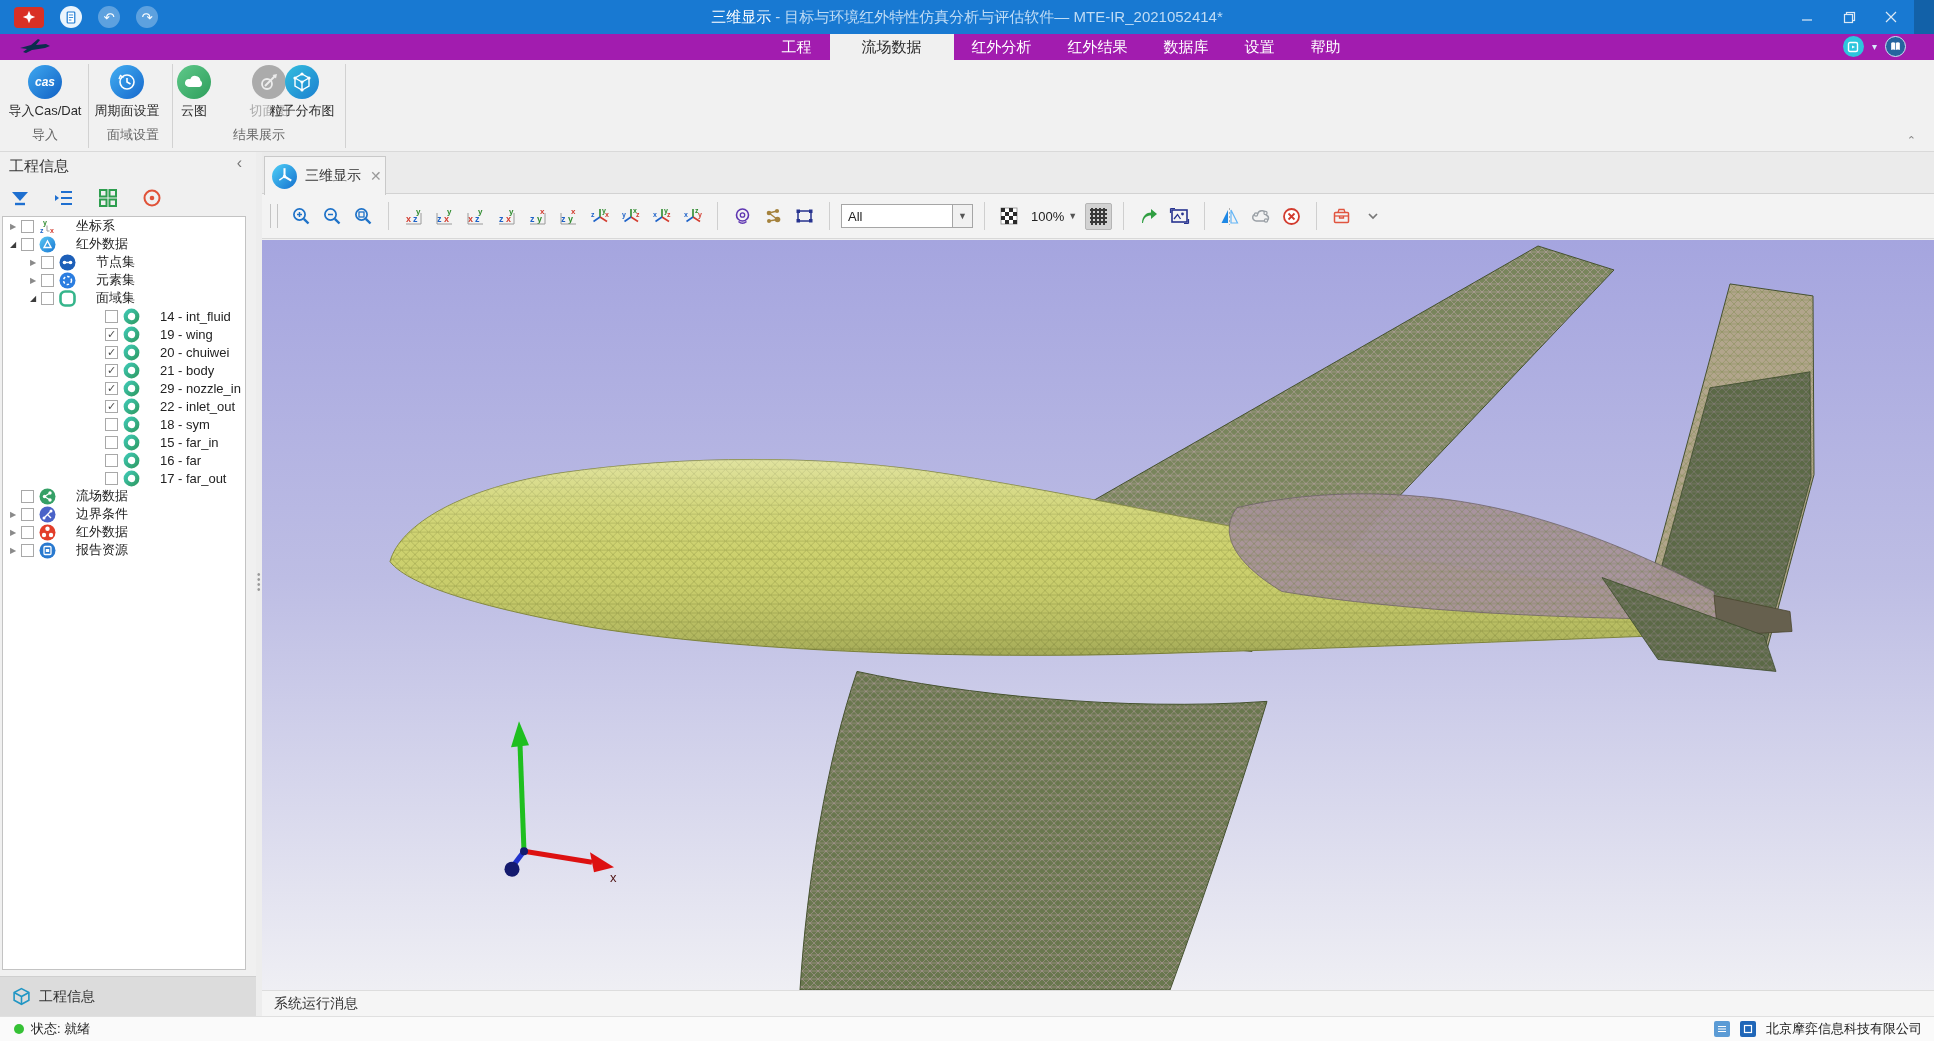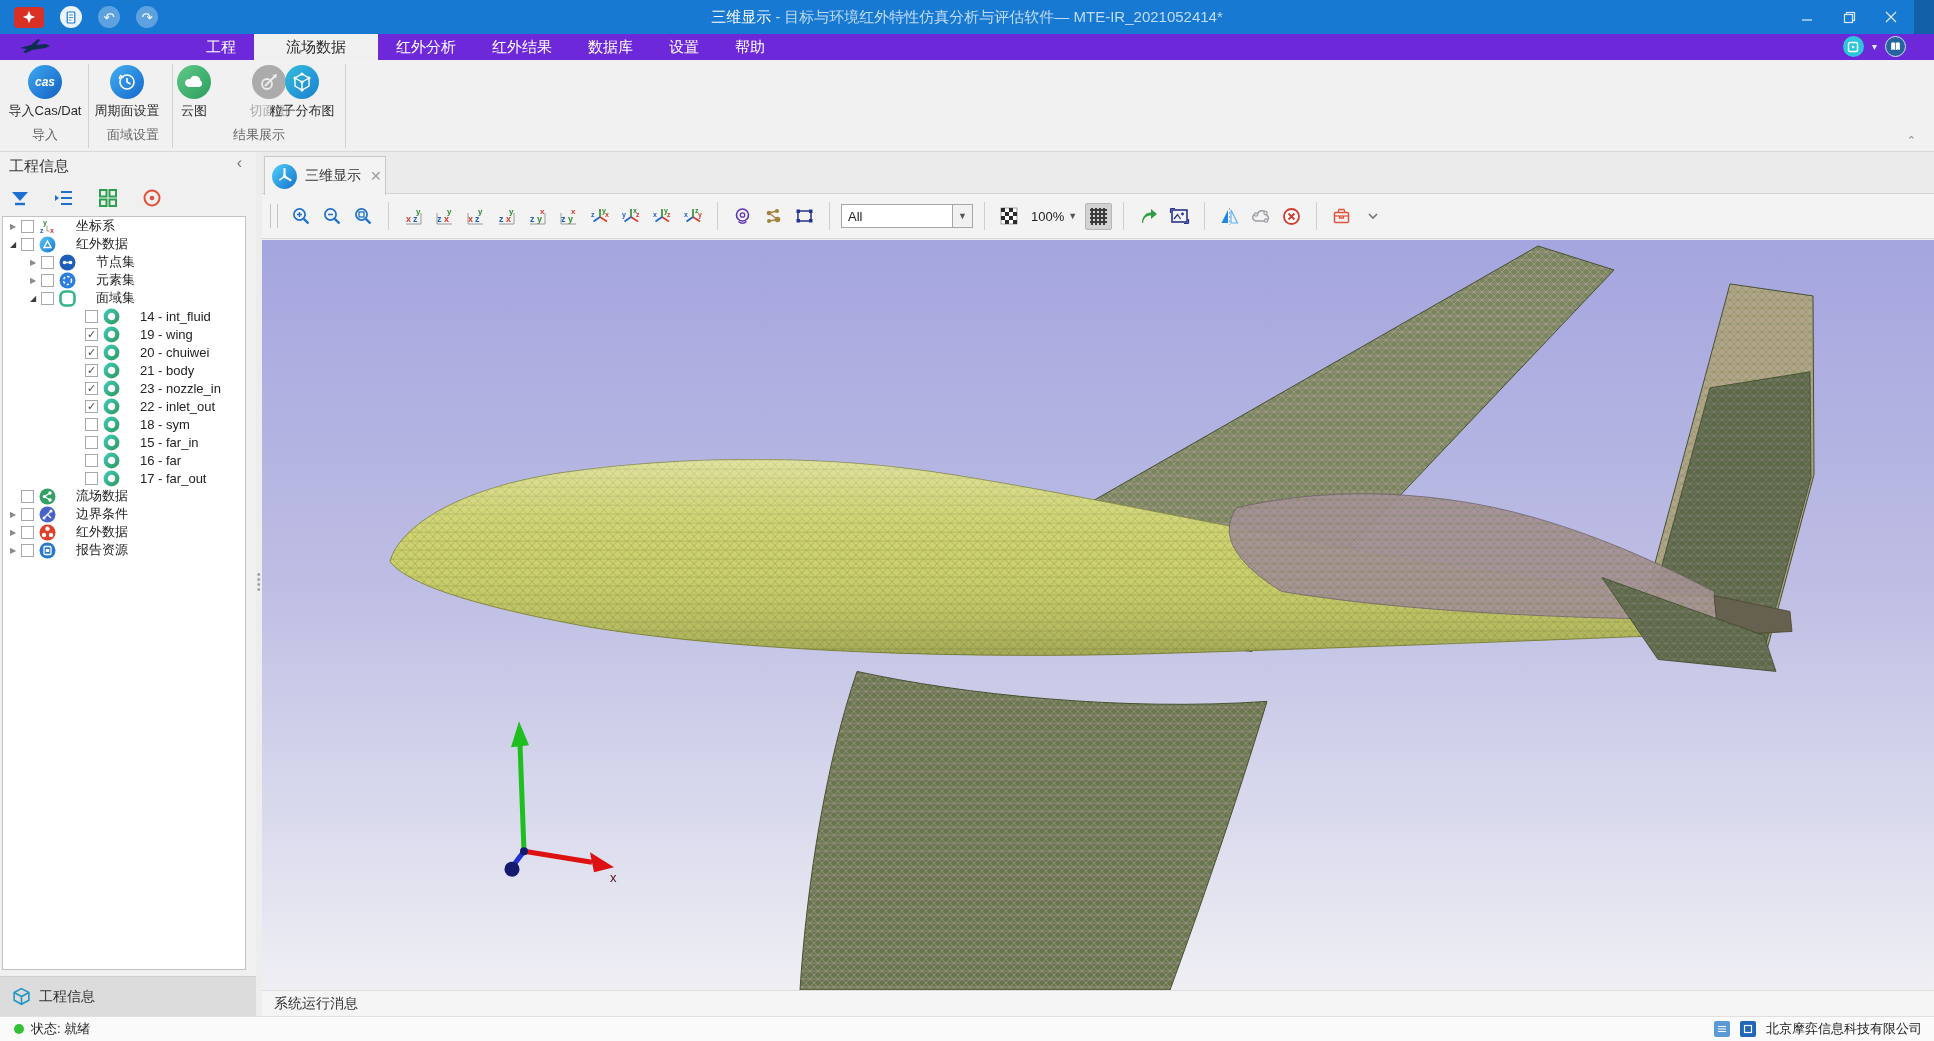--- a/index.html
+++ b/index.html
@@ -14,21 +14,21 @@
   .circbtn { width:22px; height:22px; border-radius:50%; display:flex; align-items:center; justify-content:center; }
   .circ-doc { background:#eaf4fd; }
   .circ-gray { background:rgba(255,255,255,.30); color:#fff; font-size:13px; }
   .title { position:absolute; top:0; left:0; width:100%; height:34px; display:flex; align-items:center; justify-content:center; font-size:15px; color:#fff; }
   .title .t-rest { color:#bfdcf5; margin-left:4px; }
   .wincontrols { position:absolute; top:0; right:22px; height:34px; display:flex; }
   .winbtn { width:42px; height:34px; display:flex; align-items:center; justify-content:center; }
   .edge-strip { position:absolute; top:0; right:0; width:20px; height:60px; background:#1261a8; }
 
   
-  .menubar { position:absolute; top:34px; left:0; width:100%; height:26px; background:#6d28d9; display:flex; align-items:stretch; }
+  .menubar { position:absolute; top:34px; left:0; width:100%; height:26px; background:#a21caf; display:flex; align-items:stretch;justify-content:center; }
   .applogo { position:absolute; left:18px; top:2px; }
   #menu-items { display:flex; margin-left:188px; }
   .menu-item { color:#fff; font-size:15px; padding:3px 18px; display:flex; align-items:center; cursor:default; }
   .menu-item.active { background:#f0f0f0; color:#2b2b2b; padding:3px 32px; }
   .menu-right { position:absolute; right:28px; top:36px; display:flex; align-items:center; gap:8px; }
   .mr-circ { width:21px; height:21px; border-radius:50%; display:flex; align-items:center; justify-content:center; }
   .mr-caret { color:#d9ecfa; font-size:10px; }
 
   
   .ribbon { position:absolute; top:60px; left:0; width:100%; height:92px; background:#f1f1f1; border-bottom:1px solid #d9d9d9; }
@@ -50,21 +50,21 @@
   .treebox { position:absolute; left:2px; right:10px; top:64px; bottom:46px; background:#fff; border:1px solid #c3c3c3; overflow:hidden; }
   .tree-row { height:18px; display:flex; align-items:center; font-size:13px; color:#222; white-space:nowrap; }
   .tree-row .exp { width:12px; font-size:8px; text-align:center; flex:0 0 12px; }
   .exp-col { color:#8a8a8a; }
   .exp-exp { color:#3c3c3c; }
   .cb { width:13px; height:13px; border:1px solid #a8a8a8; background:#fff; margin:0 4px 0 2px; flex:0 0 13px; display:flex; align-items:center; justify-content:center; font-size:11px; color:#4d4d4d; line-height:10px; }
   .ticon { width:18px; height:17px; margin-right:2px; flex:0 0 18px; display:flex; align-items:center; justify-content:center; }
   .tlabel { margin-left:18px; }
   .lvl0 { padding-left:4px; }
   .lvl1 { padding-left:24px; }
-  .lvl2 { padding-left:68px; }
+  .lvl2 { padding-left:88px; }
   .sb-footer { position:absolute; left:0; right:0; bottom:0; height:40px; background:#dcdcdc; display:flex; align-items:center; gap:8px; padding-left:12px; font-size:14px; color:#333; border-top:1px solid #cfcfcf; }
 
   .splitter { position:absolute; left:256px; width:6px; top:152px; bottom:25px; background:#ededed; }
   .splitter .dots { position:absolute; top:420px; left:1px; color:#9a9a9a; font-size:10px; line-height:5px; }
 
   
   .main { position:absolute; left:262px; right:0; top:152px; bottom:25px; }
   .tabstrip { position:relative; height:42px; background:#ebebeb; border-bottom:1px solid #d2d2d2; }
   .tab { position:absolute; left:2px; top:4px; height:39px; width:122px; background:#f3f3f3; border:1px solid #c9c9c9; border-bottom:none; display:flex; align-items:center; gap:7px; padding-left:6px; z-index:2; }
   .tab-label { font-size:14px; color:#333; }
@@ -408,21 +408,21 @@
               <svg width="17" height="17">
                 <defs>
                   <linearGradient id="rg" x1="0" y1="0" x2="1" y2="1">
                     <stop offset="0" stop-color="#3ec6b0"></stop>
                     <stop offset="1" stop-color="#2f9e68"></stop>
                   </linearGradient>
                 </defs>
                 <circle cx="8.5" cy="8.5" r="5.8" fill="none" stroke="url(#rg)" stroke-width="4.2"></circle>
               </svg>
             </span>
-            <span class="tlabel">23 - nozzle_in</span>
+            <span class="tlabel">29 - nozzle_in</span>
           </div>
           <div class="tree-row lvl2">
             <span class="exp"></span>
             <span class="cb">✓</span>
             <span class="ticon">
               <svg width="17" height="17">
                 <defs>
                   <linearGradient id="rg" x1="0" y1="0" x2="1" y2="1">
                     <stop offset="0" stop-color="#3ec6b0"></stop>
                     <stop offset="1" stop-color="#2f9e68"></stop>

